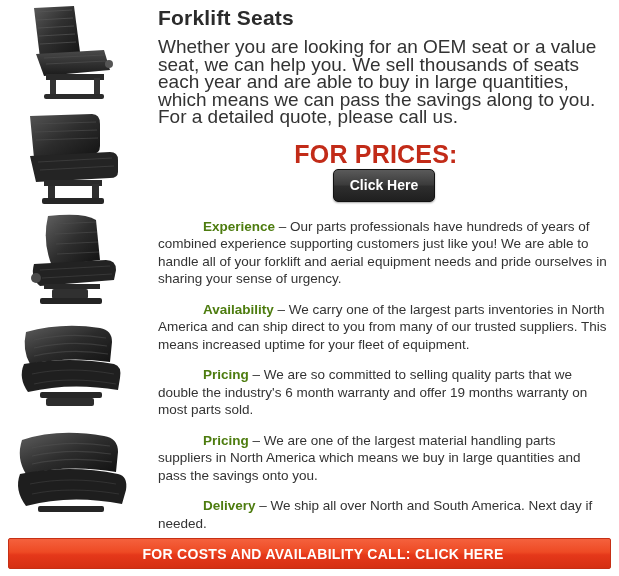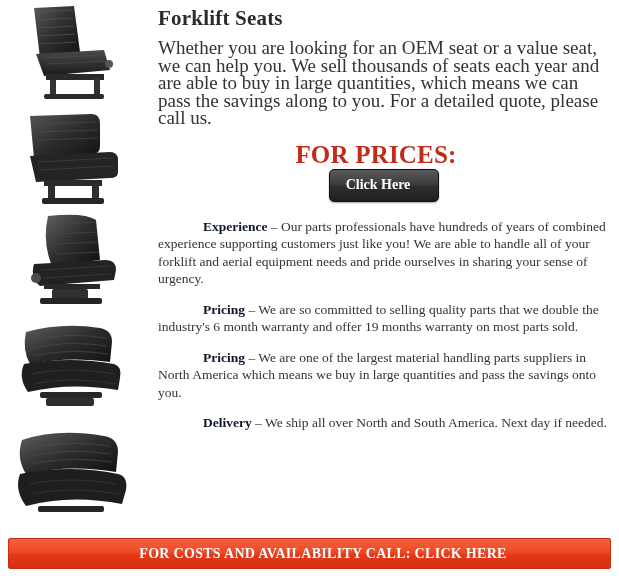--- a/index.html
+++ b/index.html
@@ -12,21 +12,20 @@
     height: 576px;
     background: #ffffff;
     font-family: "Liberation Sans", sans-serif;
     color: #333333;
     overflow: hidden;
   }
   .page {
     position: relative;
     width: 490px;
     height: 576px;
-    font-family: Liberation Serif, serif;
   }
   .left-col {
     position: absolute;
     left: 0;
     top: 0;
     width: 150px;
     height: 530px;
   }
   .seat-img {
     position: relative;
@@ -65,34 +64,34 @@
     color: #c22b18;
     margin-right: 16px;
     letter-spacing: 0.2px;
   }
   .click-here-btn {
     display: inline-block;
     background: linear-gradient(to bottom, #5a5a5a 0%, #3b3b3b 48%, #2e2e2e 52%, #1f1f1f 100%);
     color: #ffffff;
     font-size: 14px;
     font-weight: bold;
-    padding: 7px 28px 8px 16px;
+    padding: 7px 16px 8px 16px;
     border-radius: 5px;
     border: 1px solid #111;
     cursor: pointer;
     box-shadow: 0 1px 2px rgba(0,0,0,0.35);
   }
   .feature {
     font-size: 13.5px;
     line-height: 17.5px;
     margin: 0 0 13px 0;
   }
   .feature .lead {
     font-weight: bold;
-    color: #0f172a;
+    color: #4d7c0f;
     padding-left: 45px;
   }
   .footer-bar {
     position: absolute;
     left: 8px;
     top: 538px;
     width: 603px;
     height: 31px;
     background: linear-gradient(to bottom, #f4613d 0%, #ee4a24 45%, #e5381a 55%, #d52f12 100%);
     border: 1px solid #c62f15;
@@ -226,20 +225,23 @@
 
     <div class="prices-row">
       <span class="for-prices">FOR PRICES:</span>
       <span class="click-here-btn">Click Here</span>
     </div>
 
     <p class="feature">
       <span class="lead">Experience</span><span> – Our parts professionals have hundreds of years of combined experience supporting customers just like you!  We are able to handle all of your forklift and aerial equipment needs and pride ourselves in sharing your sense of urgency.</span>
     </p>
 
+    <p class="feature">
+      <span class="lead">Availability</span><span> – We carry one of the largest parts inventories in North America and can ship direct to you from many of our trusted suppliers.  This means increased uptime for your fleet of equipment.</span>
+    </p>
 
     <p class="feature">
       <span class="lead">Pricing</span><span> – We are so committed to selling quality parts that we double the industry's 6 month warranty and offer 19 months warranty on most parts sold.</span>
     </p>
 
     <p class="feature">
       <span class="lead">Pricing</span><span> – We are one of the largest material handling parts suppliers in North America which means we buy in large quantities and pass the savings onto you.</span>
     </p>
 
     <p class="feature">

